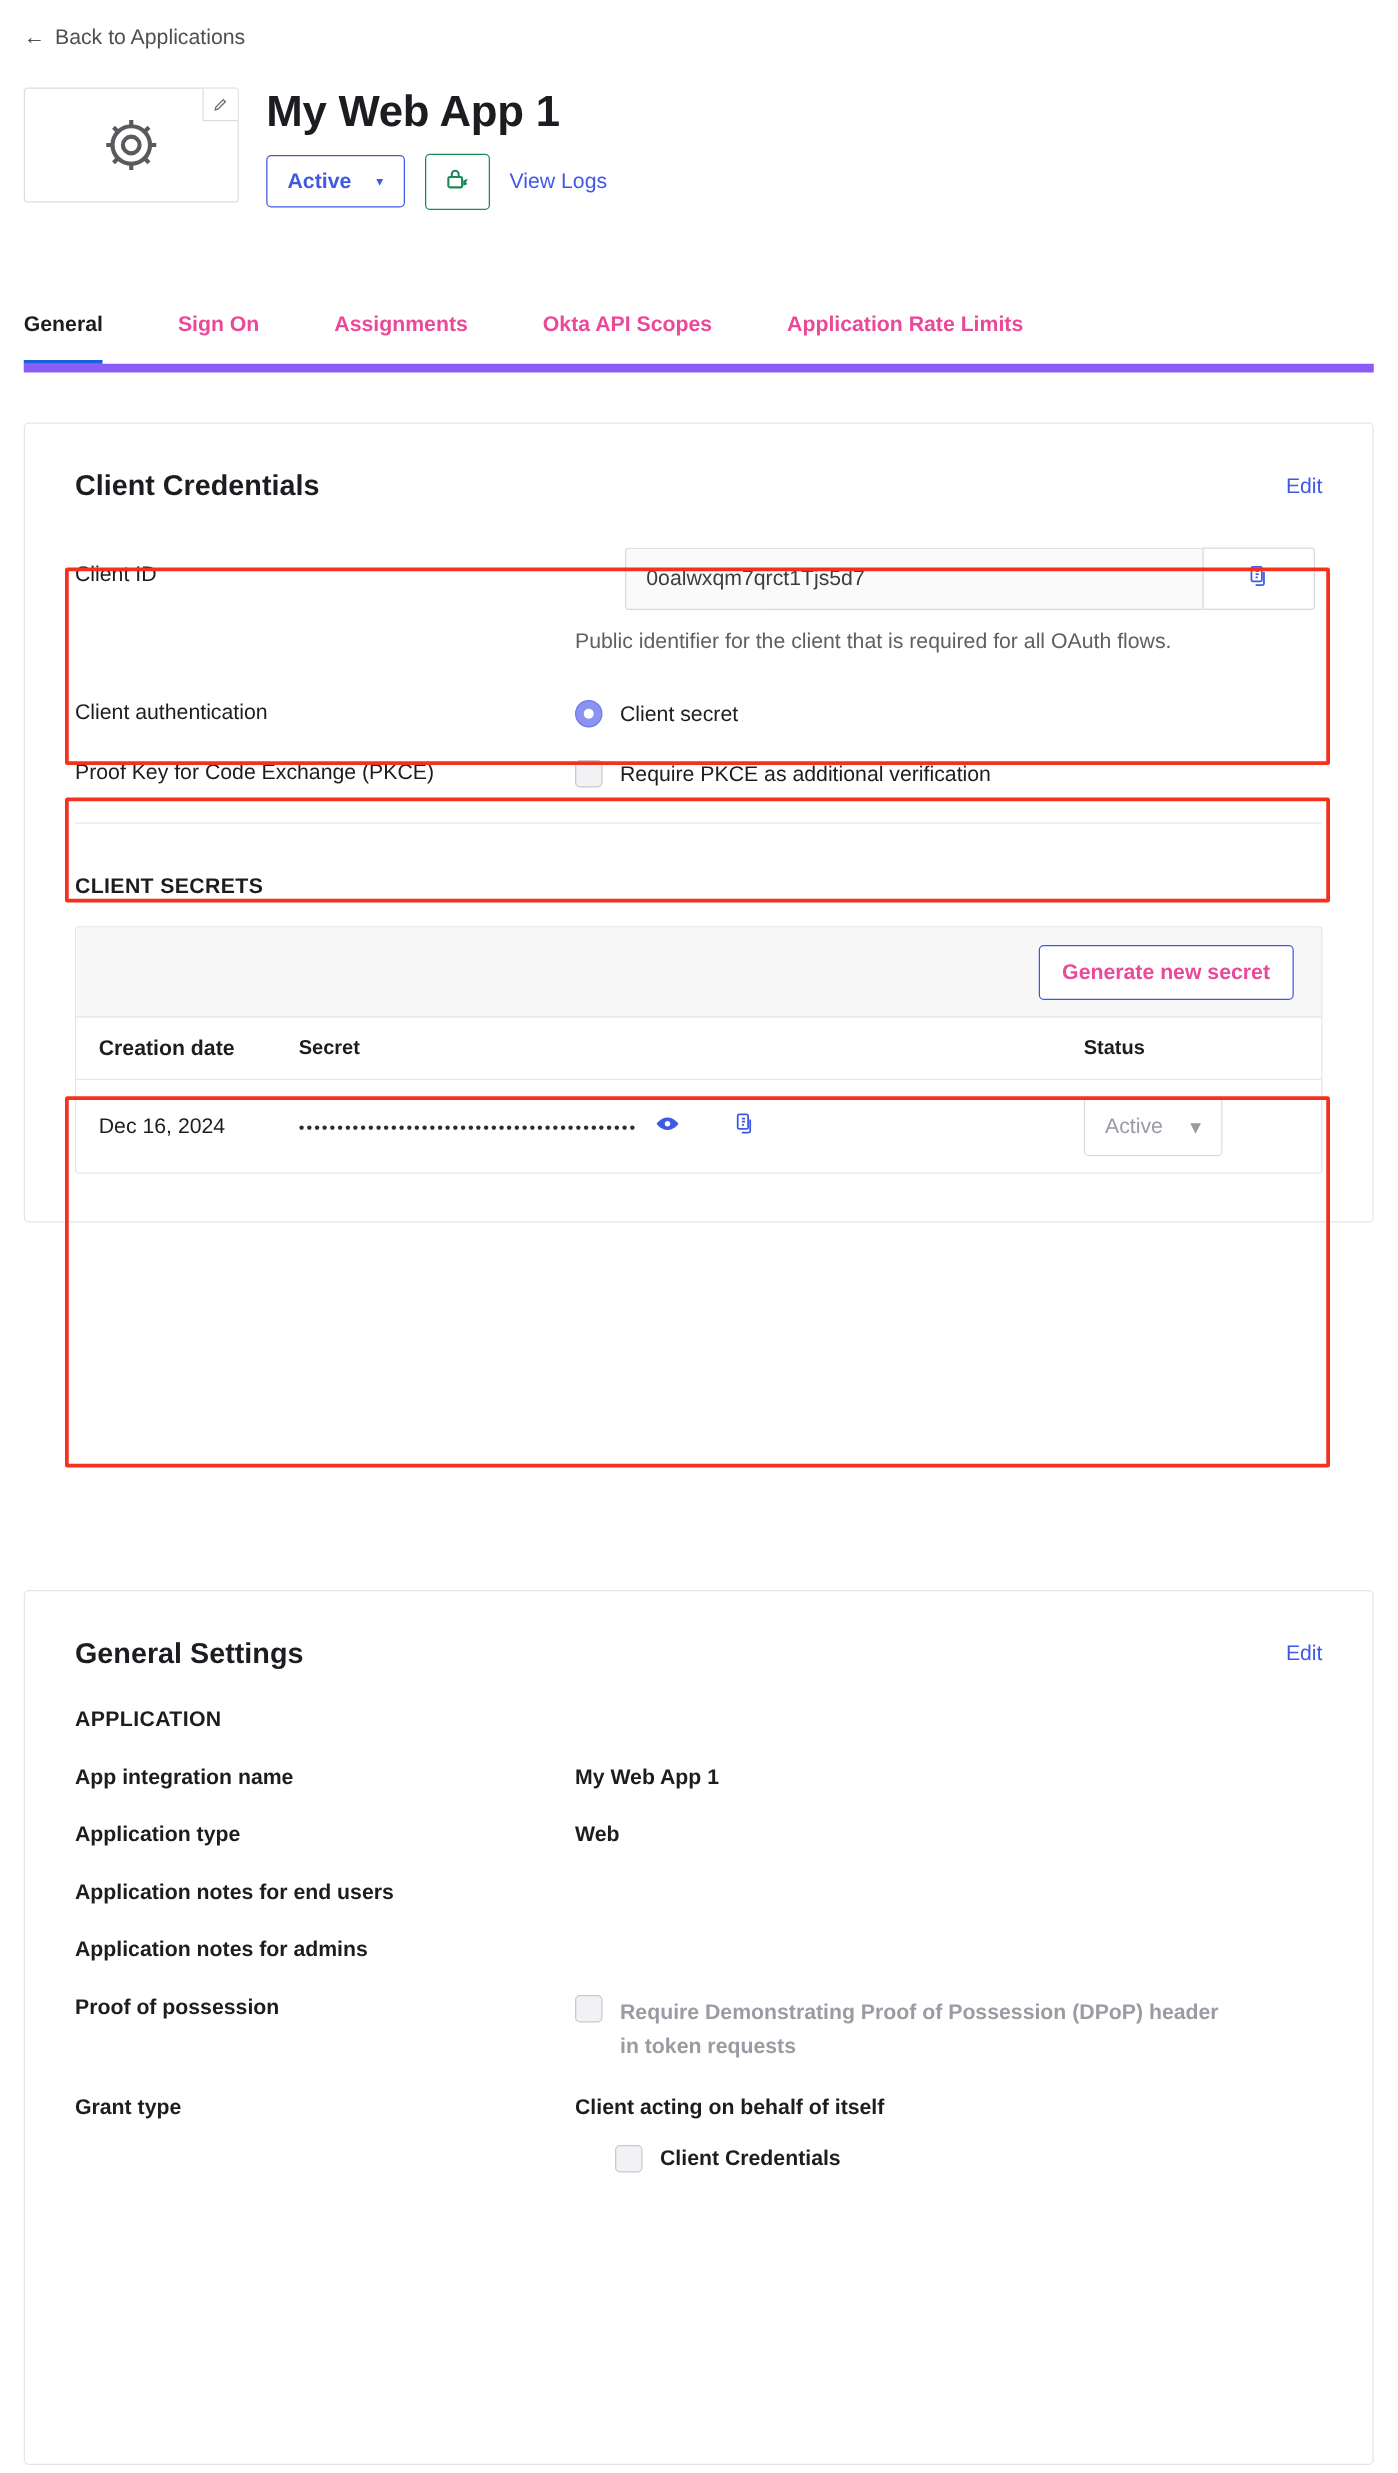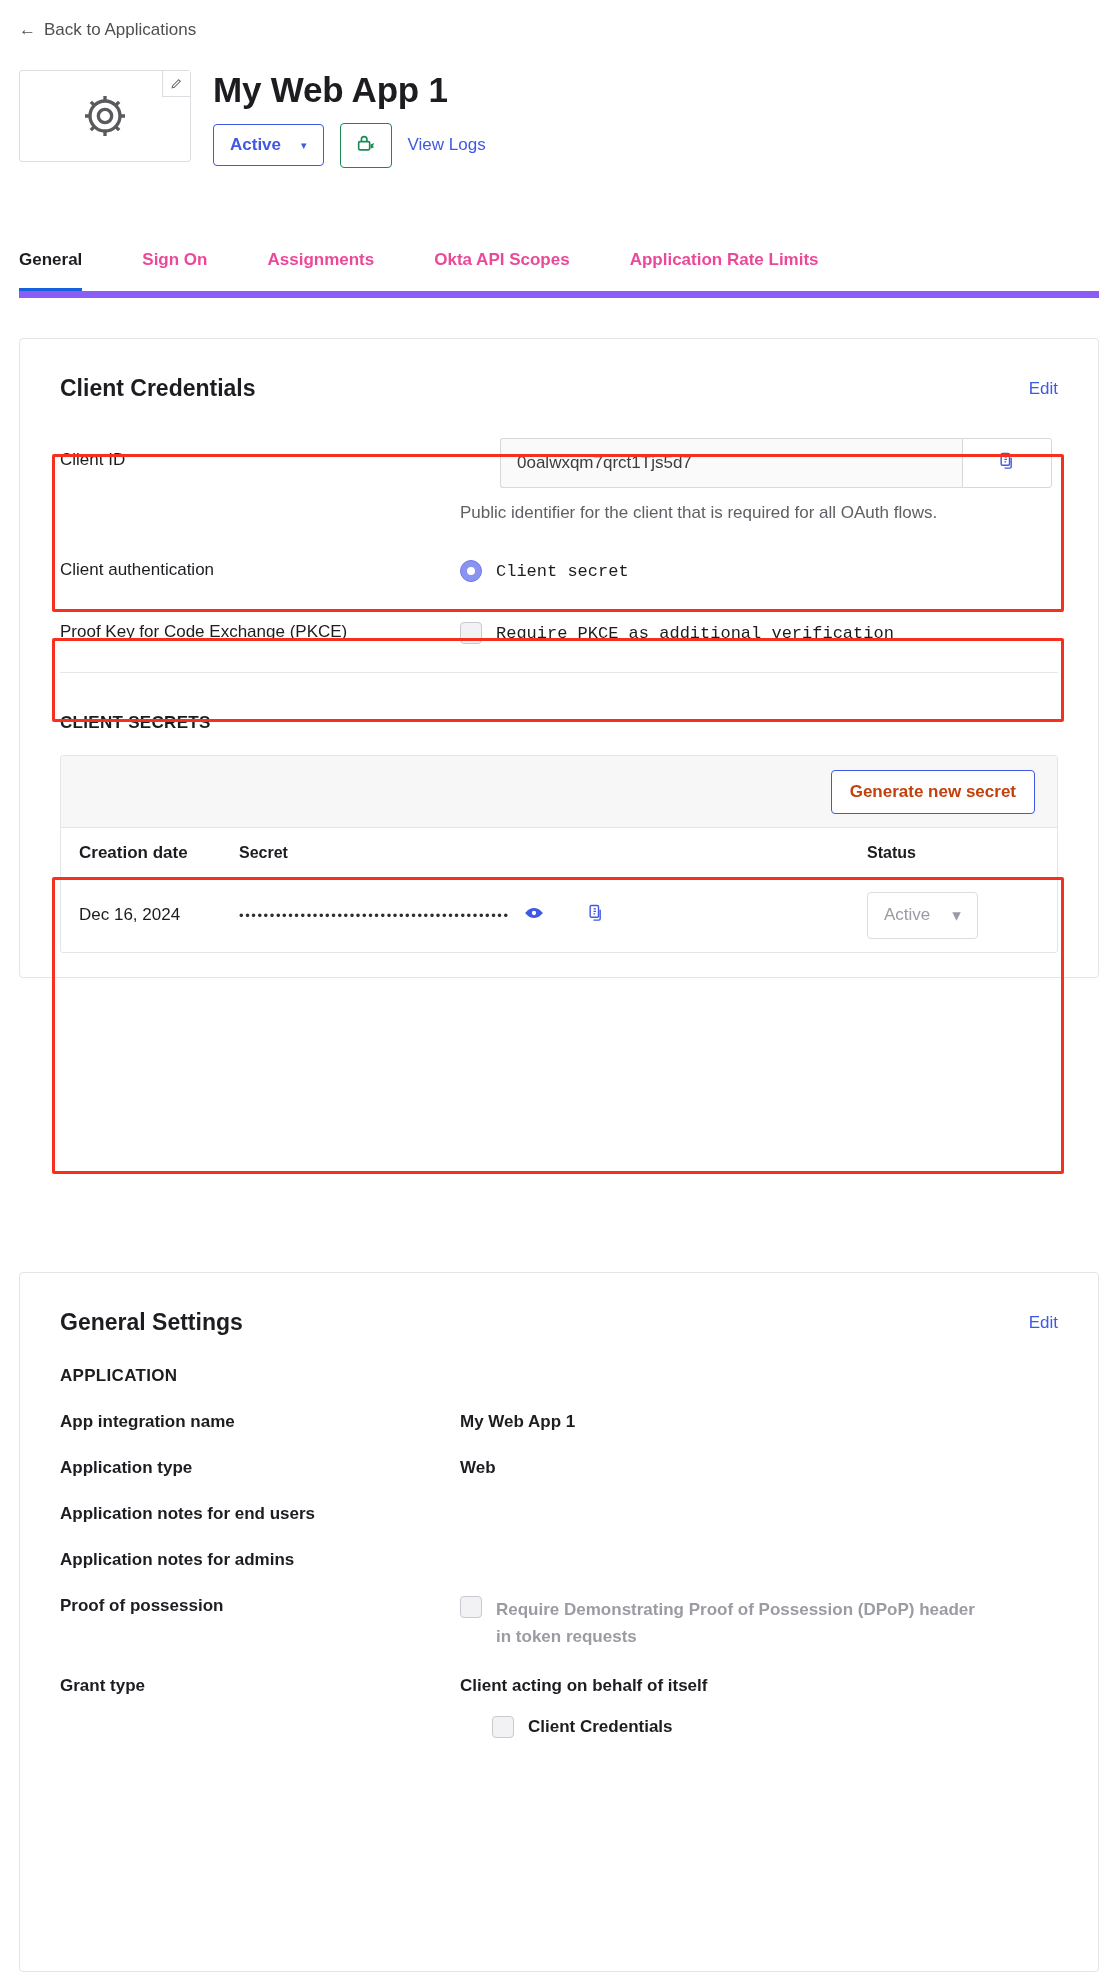--- a/index.html
+++ b/index.html
@@ -179,24 +179,23 @@
   }
   .hint {
     font-size: 17px;
     color: #5f6065;
     margin-top: 12px;
     line-height: 1.55;
     max-width: 500px;
   }
 
   .radio-line {
-    display: flex; align-items: center; gap: 14px;
+    display: flex; align-items: flex-end; gap: 14px;
     margin-bottom: 12px;
     font-size: 17px;
-    font-family: Liberation Mono, monospace;
   }
   .radio {
     width: 22px; height: 22px; border-radius: 50%;
     border: 1px solid #c8c9cf;
     background: #f2f2f4;
     display: inline-block; position: relative;
     flex: 0 0 auto;
     cursor: pointer;
   }
   .radio.checked { background: #8a94f0; border-color: #6c79ea; }
@@ -231,21 +230,21 @@
   .secrets-toolbar {
     background: #f7f7f8;
     height: 72px;
     display: flex; align-items: center; justify-content: flex-end;
     padding-right: 22px;
     border-bottom: 1px solid #e4e5e7;
   }
   .gen-secret-btn {
     border: 1px solid #3f59e4;
     border-radius: 4px;
-    color: #c2410c;
+    color: #ec4899;
     font-size: 17px; font-weight: bold;
     padding: 11px 18px;
     background: #fff;
     cursor: pointer;
   }
   .secrets-head, .secrets-row { display: flex; align-items: center; }
   .secrets-head {
     height: 50px;
     border-bottom: 1px solid #e4e5e7;
     font-size: 16px; font-weight: bold;
@@ -375,21 +374,21 @@
     <div class="row" style="margin-top:34px;">
       <div class="row-label" style="padding-top:0;">Client authentication</div>
       <div class="row-body">
         <div class="radio-line">
           <span class="radio checked"></span>
           <span>Client secret</span>
         </div>
       </div>
     </div>
 
-    <div class="row" style="margin-top:28px;">
+    <div class="row" style="margin-top:14px;">
       <div class="row-label" style="padding-top:0;">Proof Key for Code Exchange (PKCE)</div>
       <div class="row-body">
         <div class="radio-line" style="margin-bottom:0;">
           <span class="checkbox"></span>
           <span>Require PKCE as additional verification</span>
         </div>
       </div>
     </div>
 
     <div class="divider"></div>

